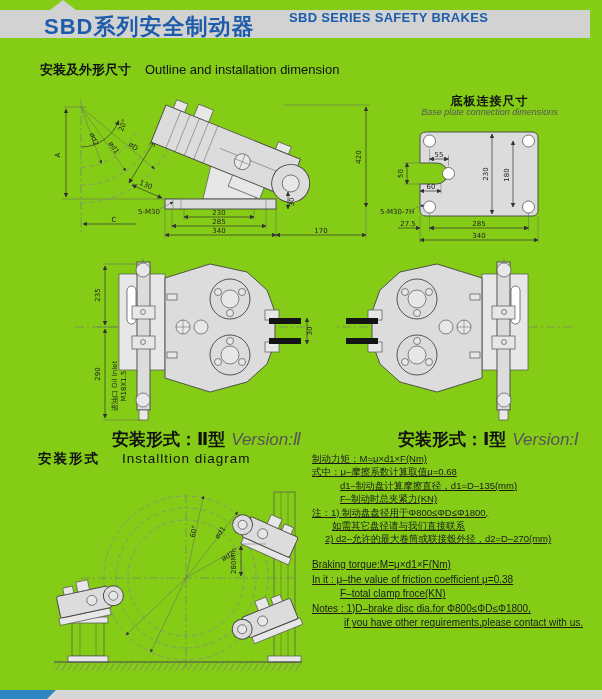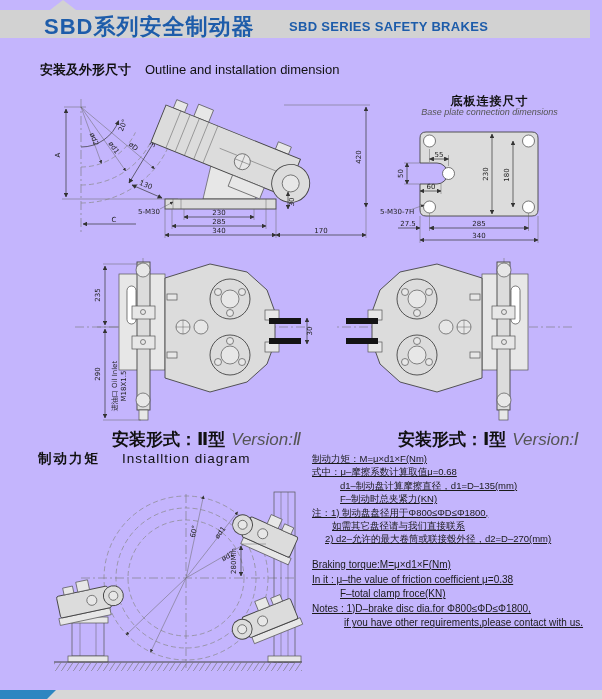--- a/index.html
+++ b/index.html
@@ -1,24 +1,24 @@
 <!DOCTYPE html>
 <html><head>
 <meta charset="utf-8">
 <style>
   html,body{margin:0;padding:0;background:#fff;}
-  .page{position:relative;width:602px;height:699px;background:#c4b5fd;overflow:hidden;
+  .page{position:relative;width:602px;height:699px;background:#84cc16;overflow:hidden;
         font-family:"Liberation Sans","DejaVu Sans",sans-serif;}
   
   .band{position:absolute;left:0;top:10px;width:590px;height:28px;background:#d2d2d2;}
   .band-tri{position:absolute;left:50px;top:0;width:0;height:0;
             border-left:13px solid transparent;border-right:13px solid transparent;
             border-bottom:10px solid #d2d2d2;}
   .title-cn{position:absolute;left:44px;top:12px;font-size:22px;font-weight:bold;color:#1d5caa;letter-spacing:1px;}
-  .title-en{position:absolute;left:289px;top:19px;font-size:13px;font-weight:bold;color:#1d5caa;letter-spacing:.3px;}
+  .title-en{position:absolute;left:289px;top:10px;font-size:13px;font-weight:bold;color:#1d5caa;letter-spacing:.3px;}
   
   .sec1{position:absolute;left:40px;top:61px;font-size:13px;color:#111;}
   .sec1 .cn{font-weight:bold;margin-right:14px;}
   .sec2{position:absolute;left:38px;top:450px;font-size:13.5px;color:#111;}
   .sec2 .cn{font-weight:bold;margin-right:22px;letter-spacing:2px;}
   .sec2 .en{letter-spacing:1px;}
   
   .bp-title{position:absolute;left:382px;top:93px;width:215px;text-align:center;
             font-size:12px;font-weight:bold;color:#111;letter-spacing:1px;}
   .bp-sub{position:absolute;left:382px;top:107px;width:215px;text-align:center;
@@ -263,21 +263,21 @@
   </svg>
 
   <div class="cap cap2">
     <span class="b">安装形式：</span><span class="b">Ⅱ型</span><span class="it">Version:Ⅱ</span>
   </div>
   <div class="cap cap3">
     <span class="b">安装形式：</span><span class="b">Ⅰ型</span><span class="it">Version:Ⅰ</span>
   </div>
 
   <div class="sec2">
-    <span class="cn">制动力矩</span><span class="en">Installtion diagram</span>
+    <span class="cn">安装形式</span><span class="en">Installtion diagram</span>
   </div>
 
   <svg style="left:26px;top:490px" width="300" height="200">
     <circle cx="160" cy="88" r="58" class="dash"></circle>
     <circle cx="160" cy="88" r="70" class="dash"></circle>
     <circle cx="160" cy="88" r="82" class="dash"></circle>
     <line x1="55" y1="88" x2="268" y2="88" class="cl"></line>
     <line x1="160" y1="4" x2="160" y2="178" class="cl"></line>
     <line x1="160" y1="88" x2="177.5" y2="5.8" class="ext" marker-end="url(#ar)"></line>
     <line x1="160" y1="88" x2="211.7" y2="21.8" class="ext" marker-end="url(#ar)"></line>

